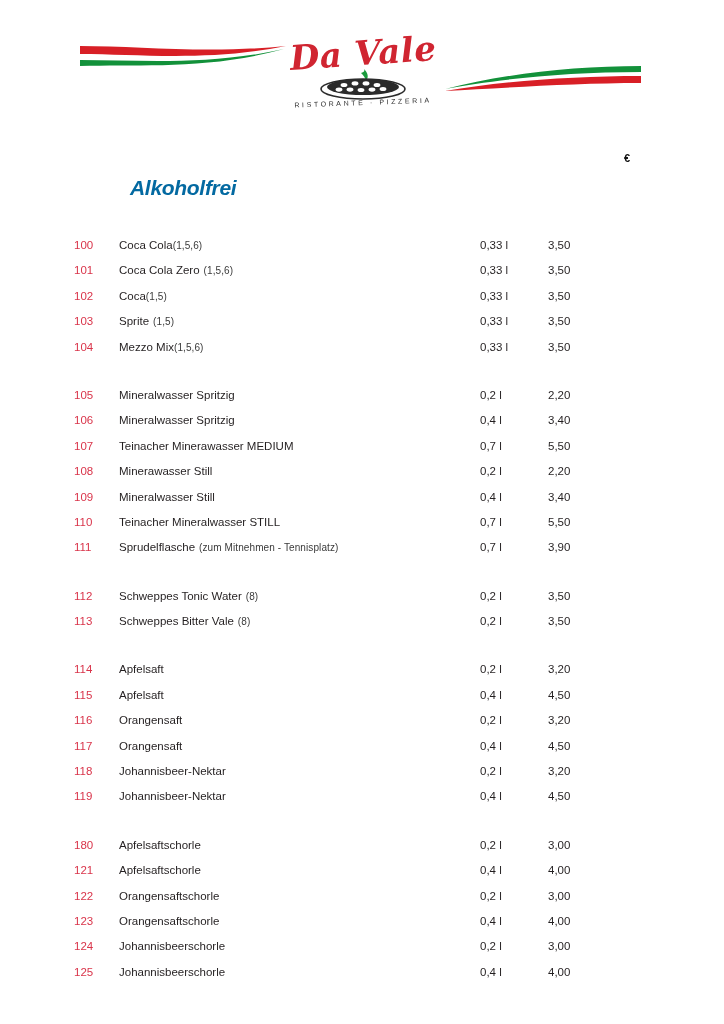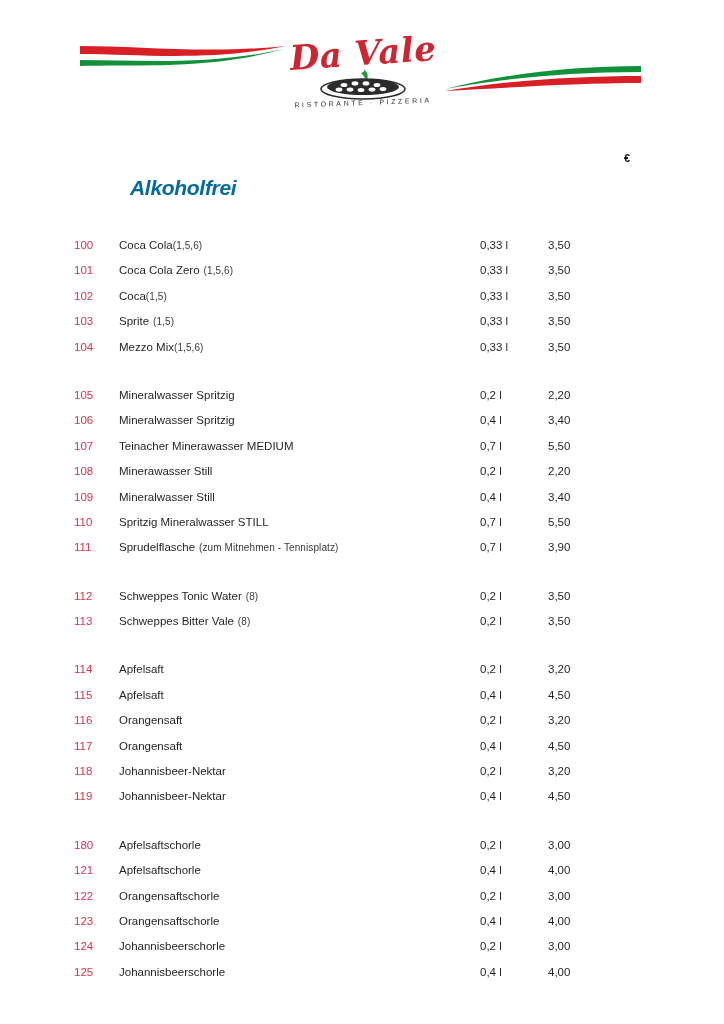--- a/index.html
+++ b/index.html
@@ -247,21 +247,21 @@
         <span class="price">2,20</span>
       </div>
       <div class="row">
         <span class="num">109</span>
         <span class="name"><span>Mineralwasser Still</span></span>
         <span class="vol">0,4 l</span>
         <span class="price">3,40</span>
       </div>
       <div class="row">
         <span class="num">110</span>
-        <span class="name"><span>Spritzig Mineralwasser STILL</span></span>
+        <span class="name"><span>Teinacher Mineralwasser STILL</span></span>
         <span class="vol">0,7 l</span>
         <span class="price">5,50</span>
       </div>
       <div class="row">
         <span class="num">111</span>
         <span class="name"><span>Sprudelflasche</span><span class="note spaced">(zum Mitnehmen - Tennisplatz)</span></span>
         <span class="vol">0,7 l</span>
         <span class="price">3,90</span>
       </div>
     </div>

